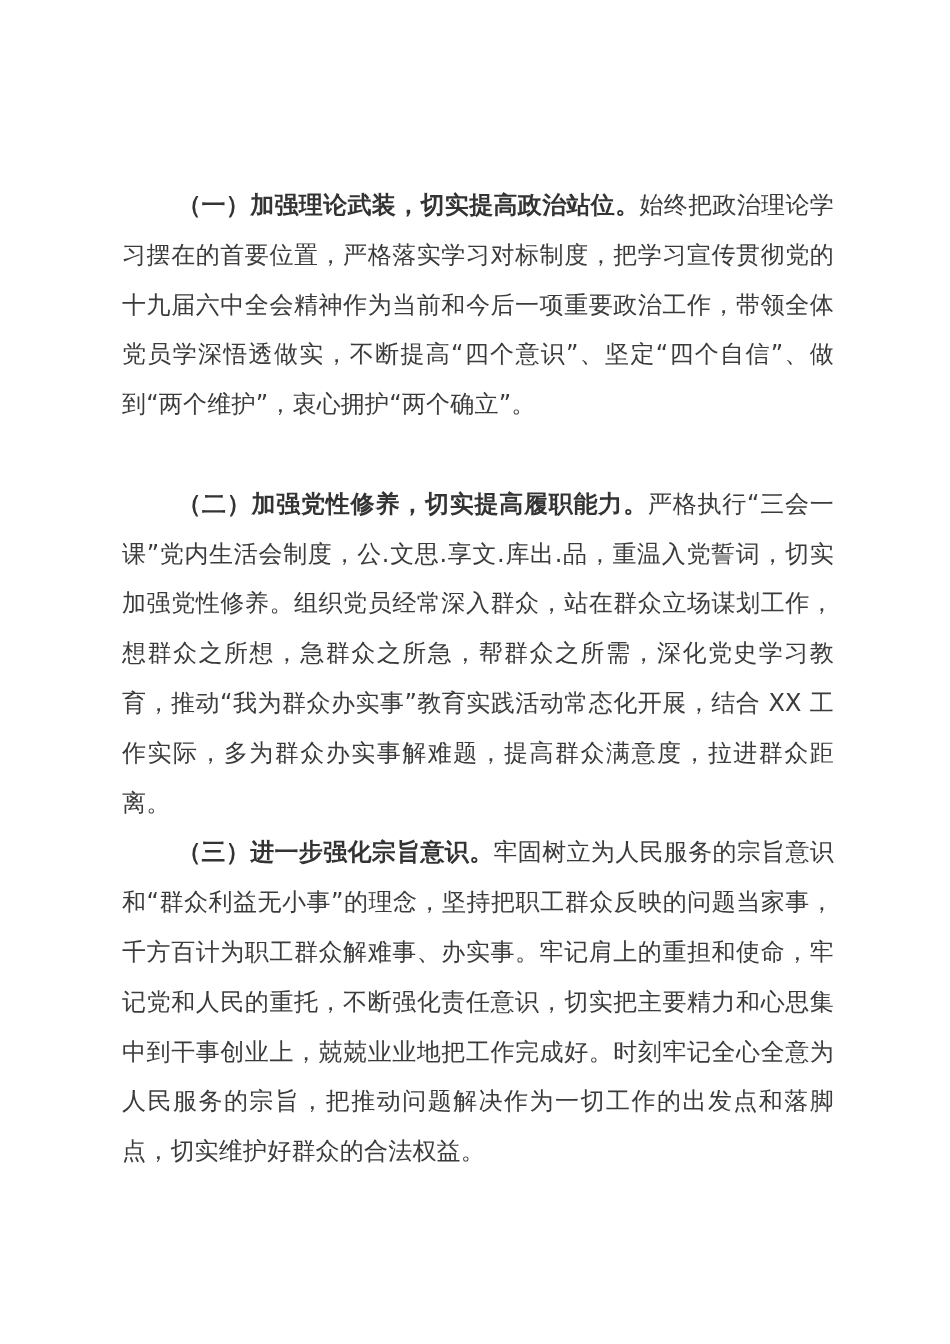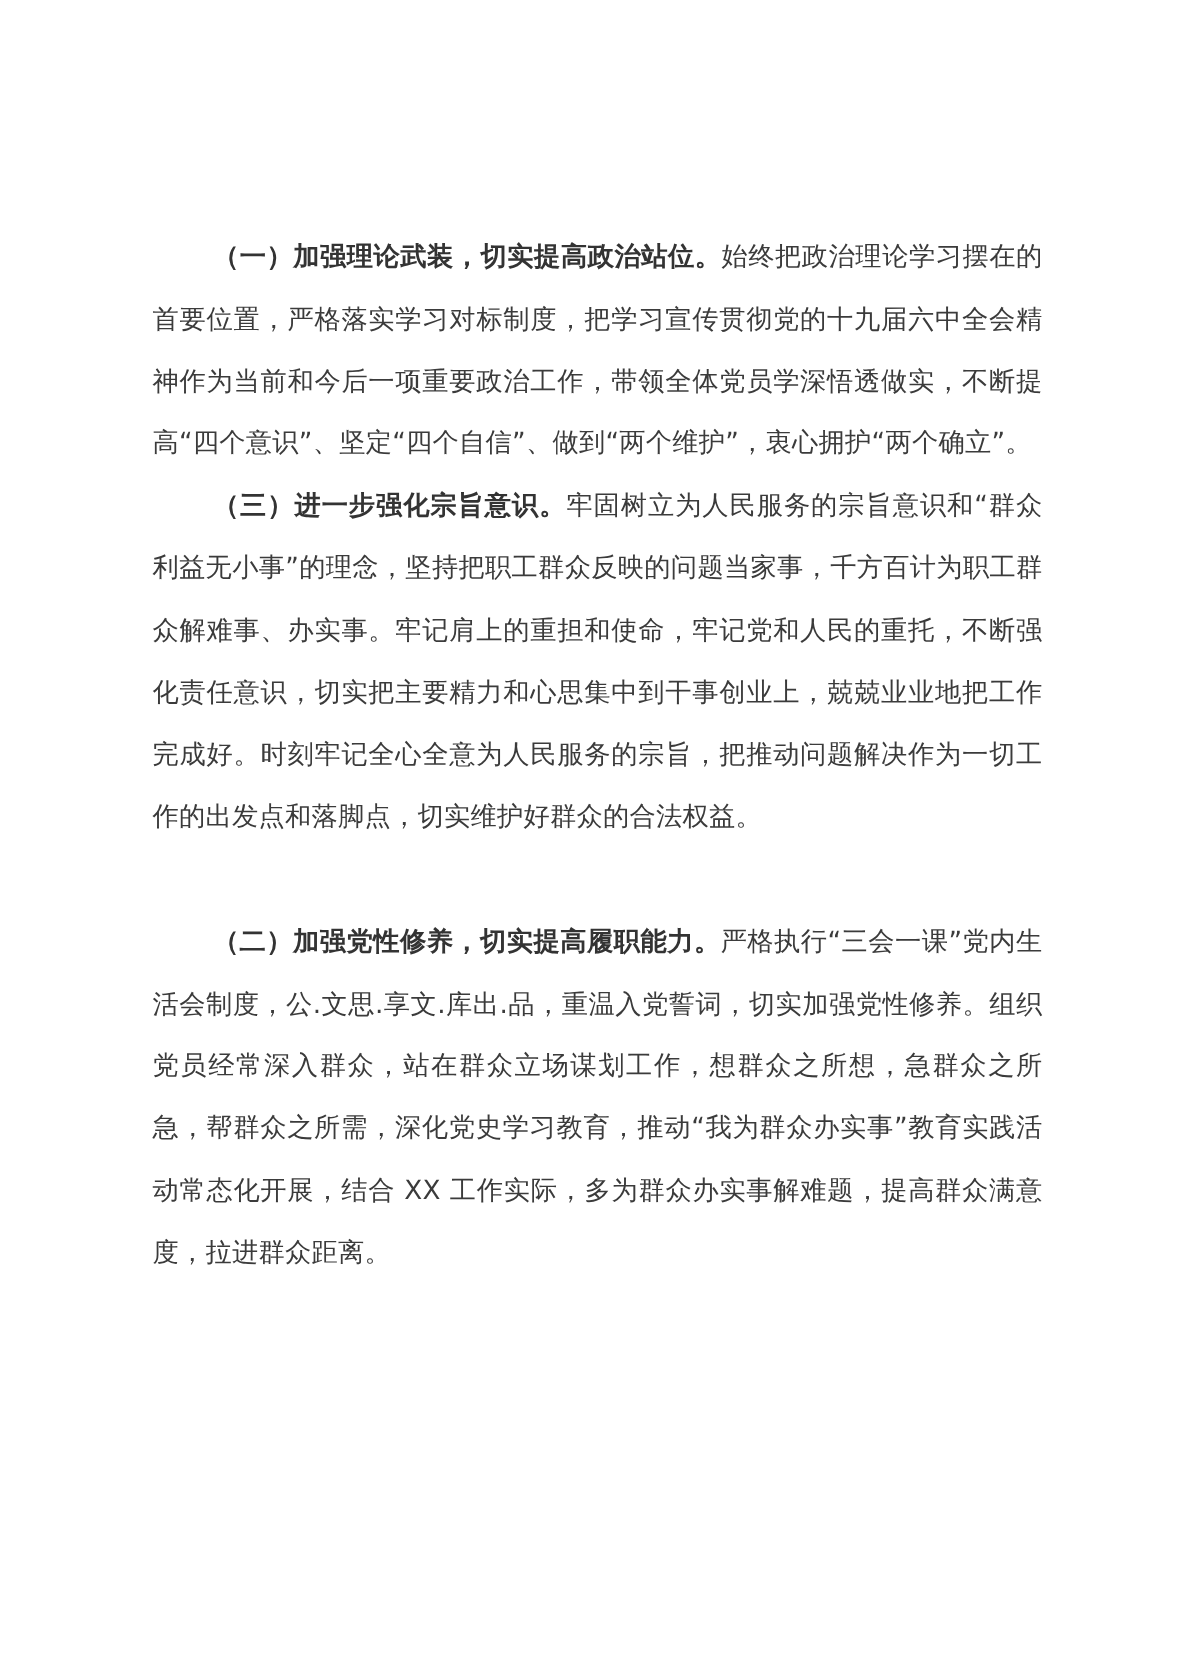--- a/index.html
+++ b/index.html
@@ -16,36 +16,36 @@
       color: #3b3b3b;
     }
     .page {
       position: absolute;
       left: 122px;
       top: 181px;
       width: 712px;
     }
     .para {
       margin: 0;
-      font-size: 21px;
+      font-size: 24px;
       line-height: 49.8px;
       text-indent: 2.3em;
       text-align: justify;
       letter-spacing: 0.2px;
     }
     .para + .para.gap {
       margin-top: 49.8px;
     }
     .heading {
       font-weight: bold;
       color: #333333;
     }
   </style>
 </head>
 <body>
 
 <div class="page">
   <p class="para"><span class="heading">（一）加强理论武装，切实提高政治站位。</span><span>始终把政治理论学习摆在的首要位置，严格落实学习对标制度，把学习宣传贯彻党的十九届六中全会精神作为当前和今后一项重要政治工作，带领全体党员学深悟透做实，不断提高“四个意识”、坚定“四个自信”、做到“两个维护”，衷心拥护“两个确立”。</span></p>
 
+  <p class="para gap"><span class="heading">（二）加强党性修养，切实提高履职能力。</span><span>严格执行“三会一课”党内生活会制度，公.文思.享文.库出.品，重温入党誓词，切实加强党性修养。组织党员经常深入群众，站在群众立场谋划工作，想群众之所想，急群众之所急，帮群众之所需，深化党史学习教育，推动“我为群众办实事”教育实践活动常态化开展，结合 XX 工作实际，多为群众办实事解难题，提高群众满意度，拉进群众距离。</span></p>
+
   <p class="para"><span class="heading">（三）进一步强化宗旨意识。</span><span>牢固树立为人民服务的宗旨意识和“群众利益无小事”的理念，坚持把职工群众反映的问题当家事，千方百计为职工群众解难事、办实事。牢记肩上的重担和使命，牢记党和人民的重托，不断强化责任意识，切实把主要精力和心思集中到干事创业上，兢兢业业地把工作完成好。时刻牢记全心全意为人民服务的宗旨，把推动问题解决作为一切工作的出发点和落脚点，切实维护好群众的合法权益。</span></p>
-
-  <p class="para gap"><span class="heading">（二）加强党性修养，切实提高履职能力。</span><span>严格执行“三会一课”党内生活会制度，公.文思.享文.库出.品，重温入党誓词，切实加强党性修养。组织党员经常深入群众，站在群众立场谋划工作，想群众之所想，急群众之所急，帮群众之所需，深化党史学习教育，推动“我为群众办实事”教育实践活动常态化开展，结合 XX 工作实际，多为群众办实事解难题，提高群众满意度，拉进群众距离。</span></p>
 </div>
 
 </body></html>

